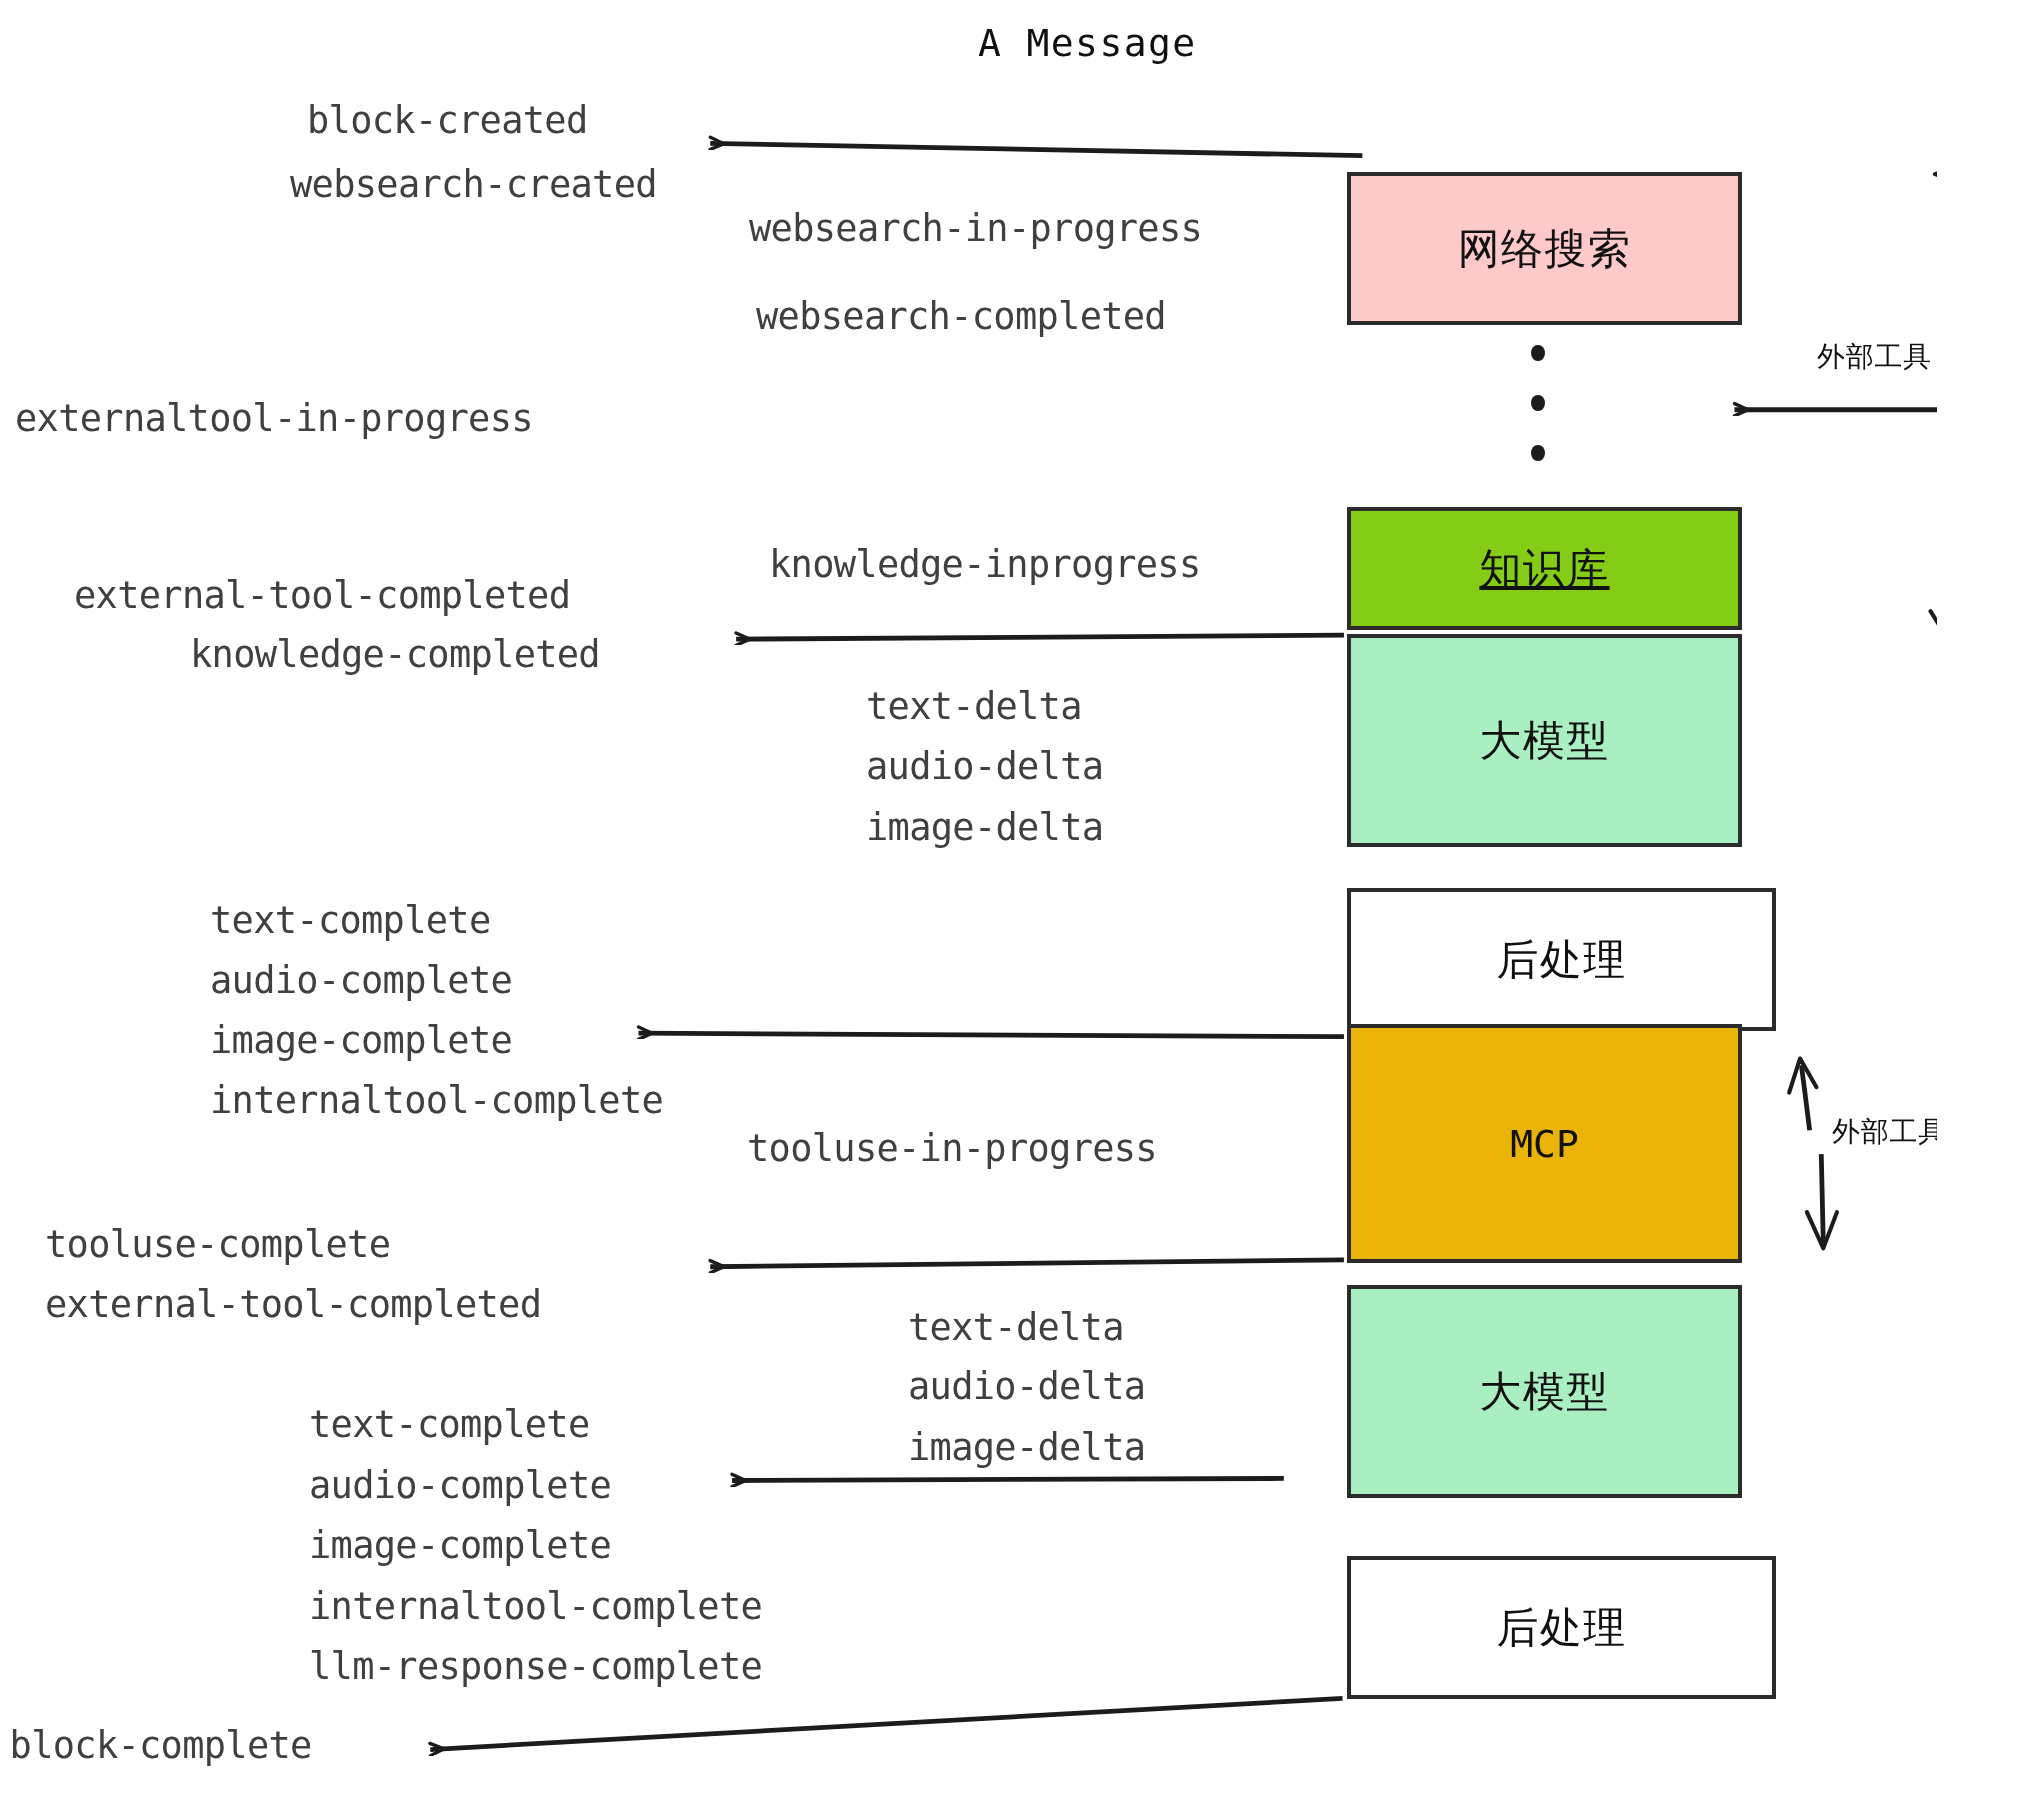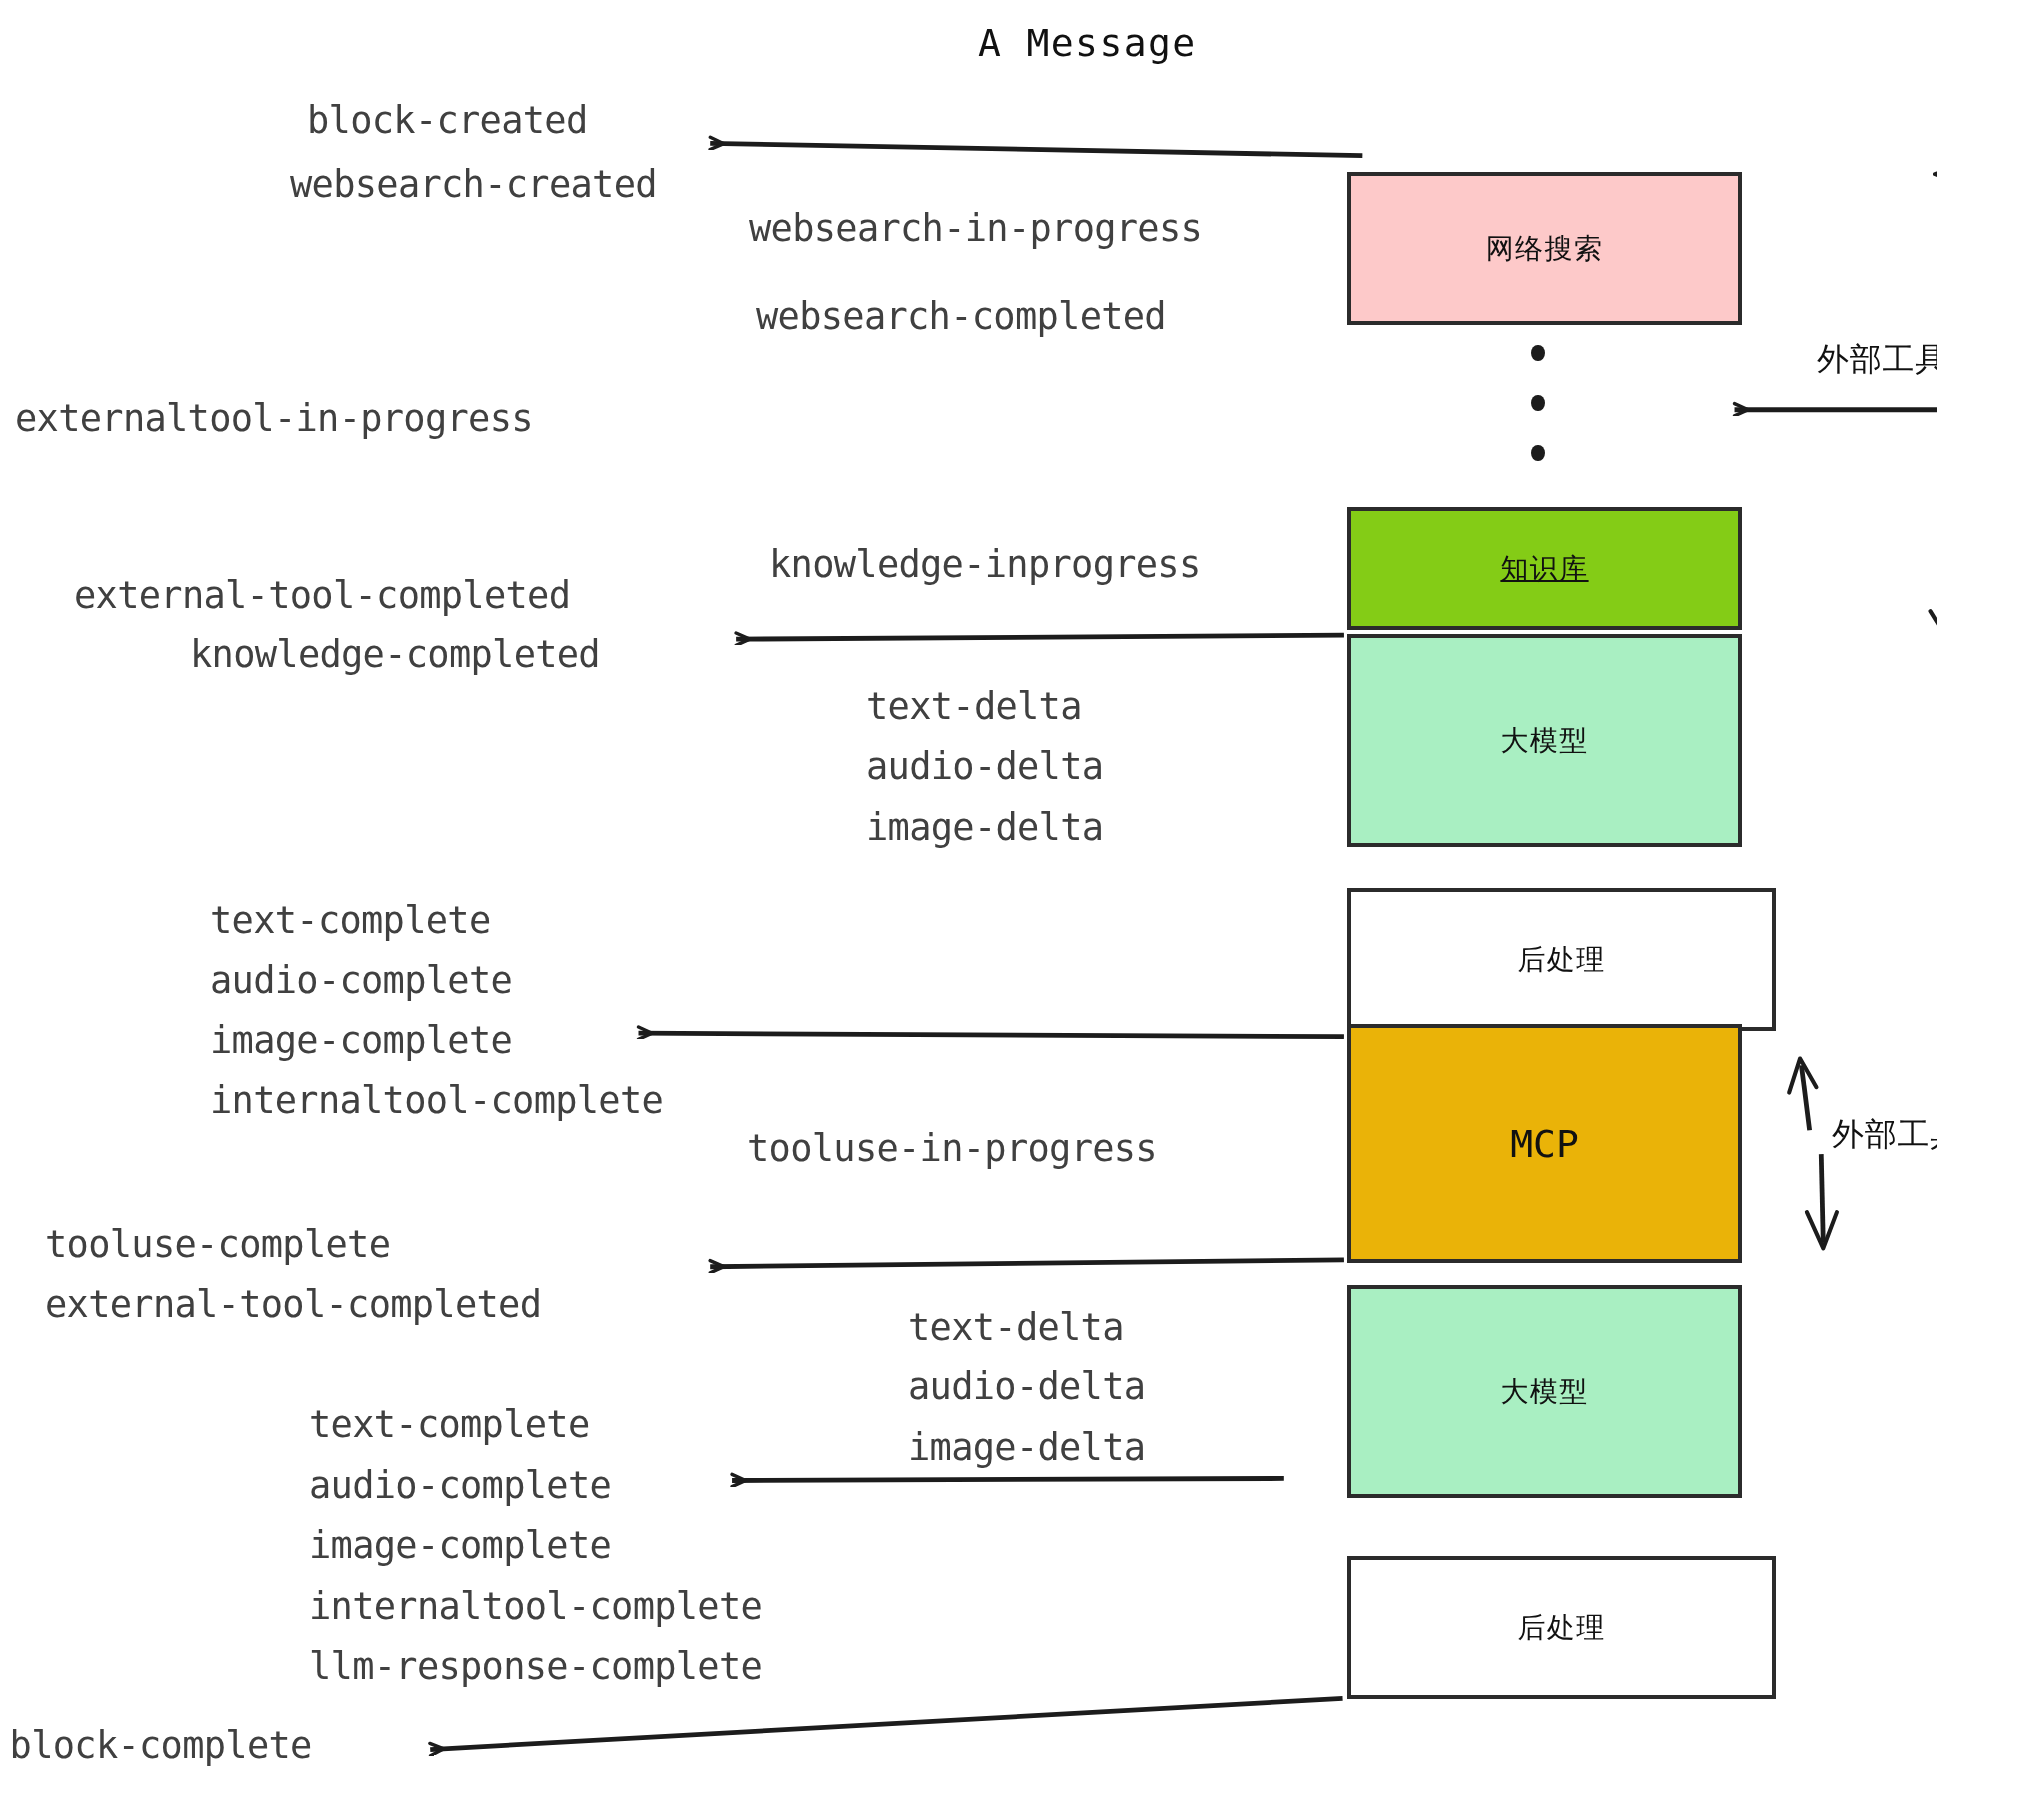--- a/index.html
+++ b/index.html
@@ -29,32 +29,32 @@
   }
   .box{
     position:absolute;
     border:4.8px solid #2b2b2b;
     box-sizing:border-box;
     display:flex;
     align-items:center;
     justify-content:center;
     color:#111;
     font-family:"DejaVu Sans","Liberation Sans",sans-serif;
-    font-size:28px;
+    font-size:42px;
     letter-spacing:1.4px;
   }
   .box.mcpbox{
     font-family:"DejaVu Sans Mono","Liberation Mono",monospace;
     font-size:38px;
     letter-spacing:0;
   }
   .vlabel{
     position:absolute;
     font-family:"DejaVu Sans","Liberation Sans",sans-serif;
-    font-size:32px;
+    font-size:28px;
     color:#111;
     white-space:nowrap;
     letter-spacing:0.7px;
   }
   .dots{
     position:absolute;
     display:flex;
     flex-direction:column;
     align-items:center;
     justify-content:space-between;

